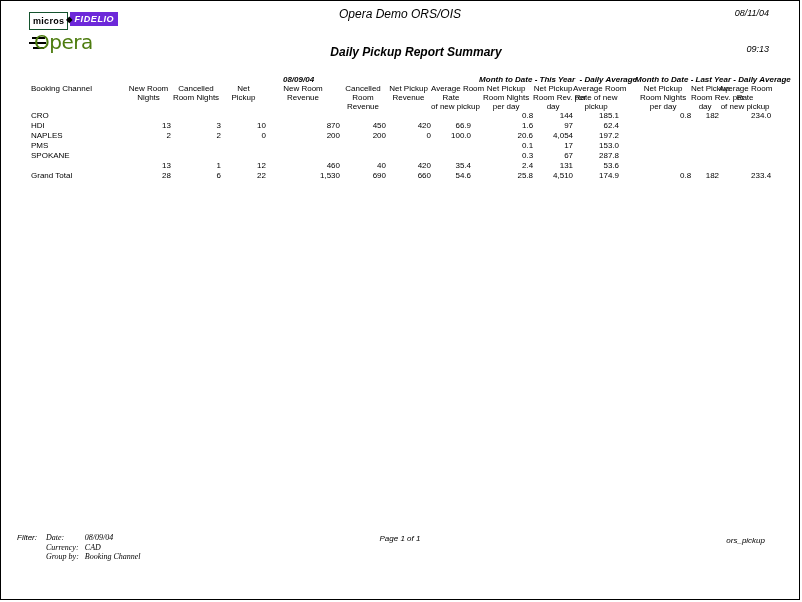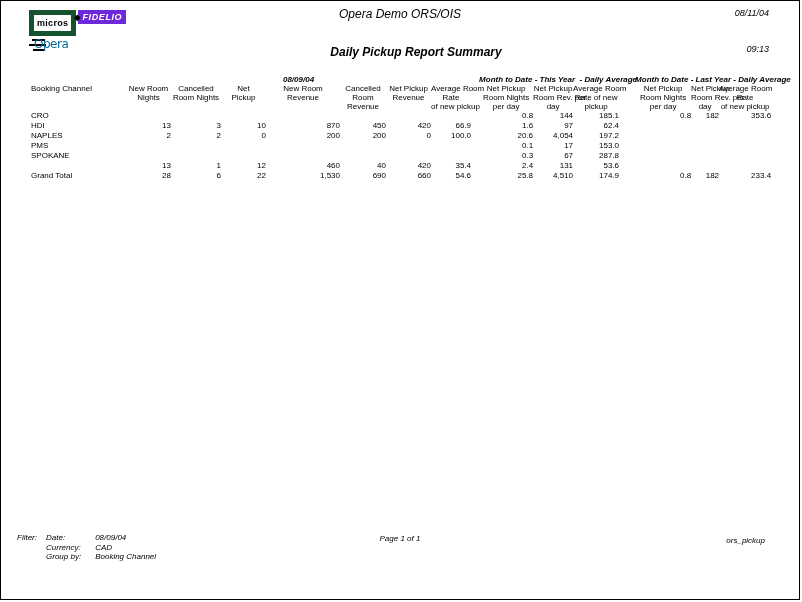--- a/index.html
+++ b/index.html
@@ -10,30 +10,30 @@
     border:1px solid #000;
     background:#fff;
     color:#000;
     font-family:"Liberation Sans", sans-serif;
     overflow:hidden;
   }
 
   
   .logo { position:absolute; top:9px; left:28px; }
   .mf-badge { display:inline-flex; align-items:stretch; height:14px; font-size:9px; font-weight:bold; }
-  .mf-micros { border:5px solid #14532d; background:#fff; color:#000; padding:8px 3px; display:flex; align-items:center; letter-spacing:.3px; }
+  .mf-micros { border:1px solid #14532d; background:#fff; color:#000; padding:8px 3px; display:flex; align-items:center; letter-spacing:.3px; }
   .mf-diamond { display:flex; align-items:center; font-size:8px; margin:0 -2px; z-index:2; color:#000; }
   .mf-fidelio { background:#6d28d9; color:#fff; padding:0 4px; display:flex; align-items:center; letter-spacing:.6px; font-style:italic; }
   .opera { margin-top:2px; display:flex; align-items:center; height:24px; }
   .opera-lines { display:inline-flex; flex-direction:column; gap:3px; margin-right:-12px; margin-top:2px; }
   .opera-lines i { display:block; height:2px; background:#000; }
   .opera-lines i:nth-child(1){ width:13px; margin-left:3px; }
   .opera-lines i:nth-child(2){ width:17px; }
   .opera-lines i:nth-child(3){ width:11px; margin-left:4px; }
-  .opera-text { font-size:12px; letter-spacing:-0.5px; color:#0369a1; font-family:"DejaVu Sans", sans-serif; }
+  .opera-text { font-size:20px; letter-spacing:-0.5px; color:#4d7c0f; font-family:"DejaVu Sans", sans-serif; }
 
   .hdr-title   { position:absolute; top:6px;  left:0; right:0; text-align:center; font-style:italic; font-size:12px; }
   .hdr-date    { position:absolute; top:7px;  right:30px; font-style:italic; font-size:9px; }
   .report-title{ position:absolute; top:44px; left:0; right:0; text-align:center; font-style:italic; font-weight:bold; font-size:12px;padding-left:32px; }
   .hdr-time    { position:absolute; top:43px; right:30px; font-style:italic; font-size:9px; }
 
   
   table.rpt {
     position:absolute; top:74px; left:30px;
     width:740px; border-collapse:collapse; table-layout:fixed;
@@ -43,21 +43,21 @@
   .grouphead { white-space:pre; text-align:center; font-weight:bold; font-style:italic; font-size:8px; vertical-align:top; padding-bottom:7px; }
   .rowhead   { text-align:left; vertical-align:top; font-size:8px; line-height:9px; padding-bottom:12px; }
   .colhead   { white-space:pre; text-align:center; vertical-align:top; font-size:8px; line-height:9px; padding-bottom:12px;margin-left:40px; }
   .data-row td { height:10px; line-height:9.7px; vertical-align:bottom; }
   .gap-above td { padding-top:4px; }
   .num { text-align:right; }
   .channel { text-align:left; }
 
   
   .footer-filter { position:absolute; left:16px; top:532px; font-style:italic; font-size:8px; display:flex; gap:9px; line-height:9.5px; }
-  .f-grid { display:grid; grid-template-columns:max-content max-content; column-gap:14px; line-height:9.5px; }
+  .f-grid { display:grid; grid-template-columns:max-content max-content; column-gap:6px; line-height:9.5px;font-family:Liberation Serif, serif; }
   .footer-page   { position:absolute; top:533px; left:0; right:0; text-align:center; font-style:italic; font-size:8px; }
   .footer-report { position:absolute; top:535px; right:34px; font-style:italic; font-size:8px; }
 </style>
 </head>
 <body>
 
 <div class="page">
 
   <div class="logo">
     <div class="mf-badge">
@@ -157,21 +157,21 @@
       <td class="num"></td>
       <td class="num"></td>
       <td class="num"></td>
       <td></td>
       <td class="num">0.8</td>
       <td class="num">144</td>
       <td class="num">185.1</td>
       <td></td>
       <td class="num">0.8</td>
       <td class="num">182</td>
-      <td class="num">353.6</td>
+      <td class="num">234.0</td>
     </tr>
 
     <tr class="data-row">
       <td class="channel">HDI</td>
       <td class="num">13</td>
       <td class="num">3</td>
       <td class="num">10</td>
       <td class="num">870</td>
       <td class="num">450</td>
       <td class="num">420</td>

